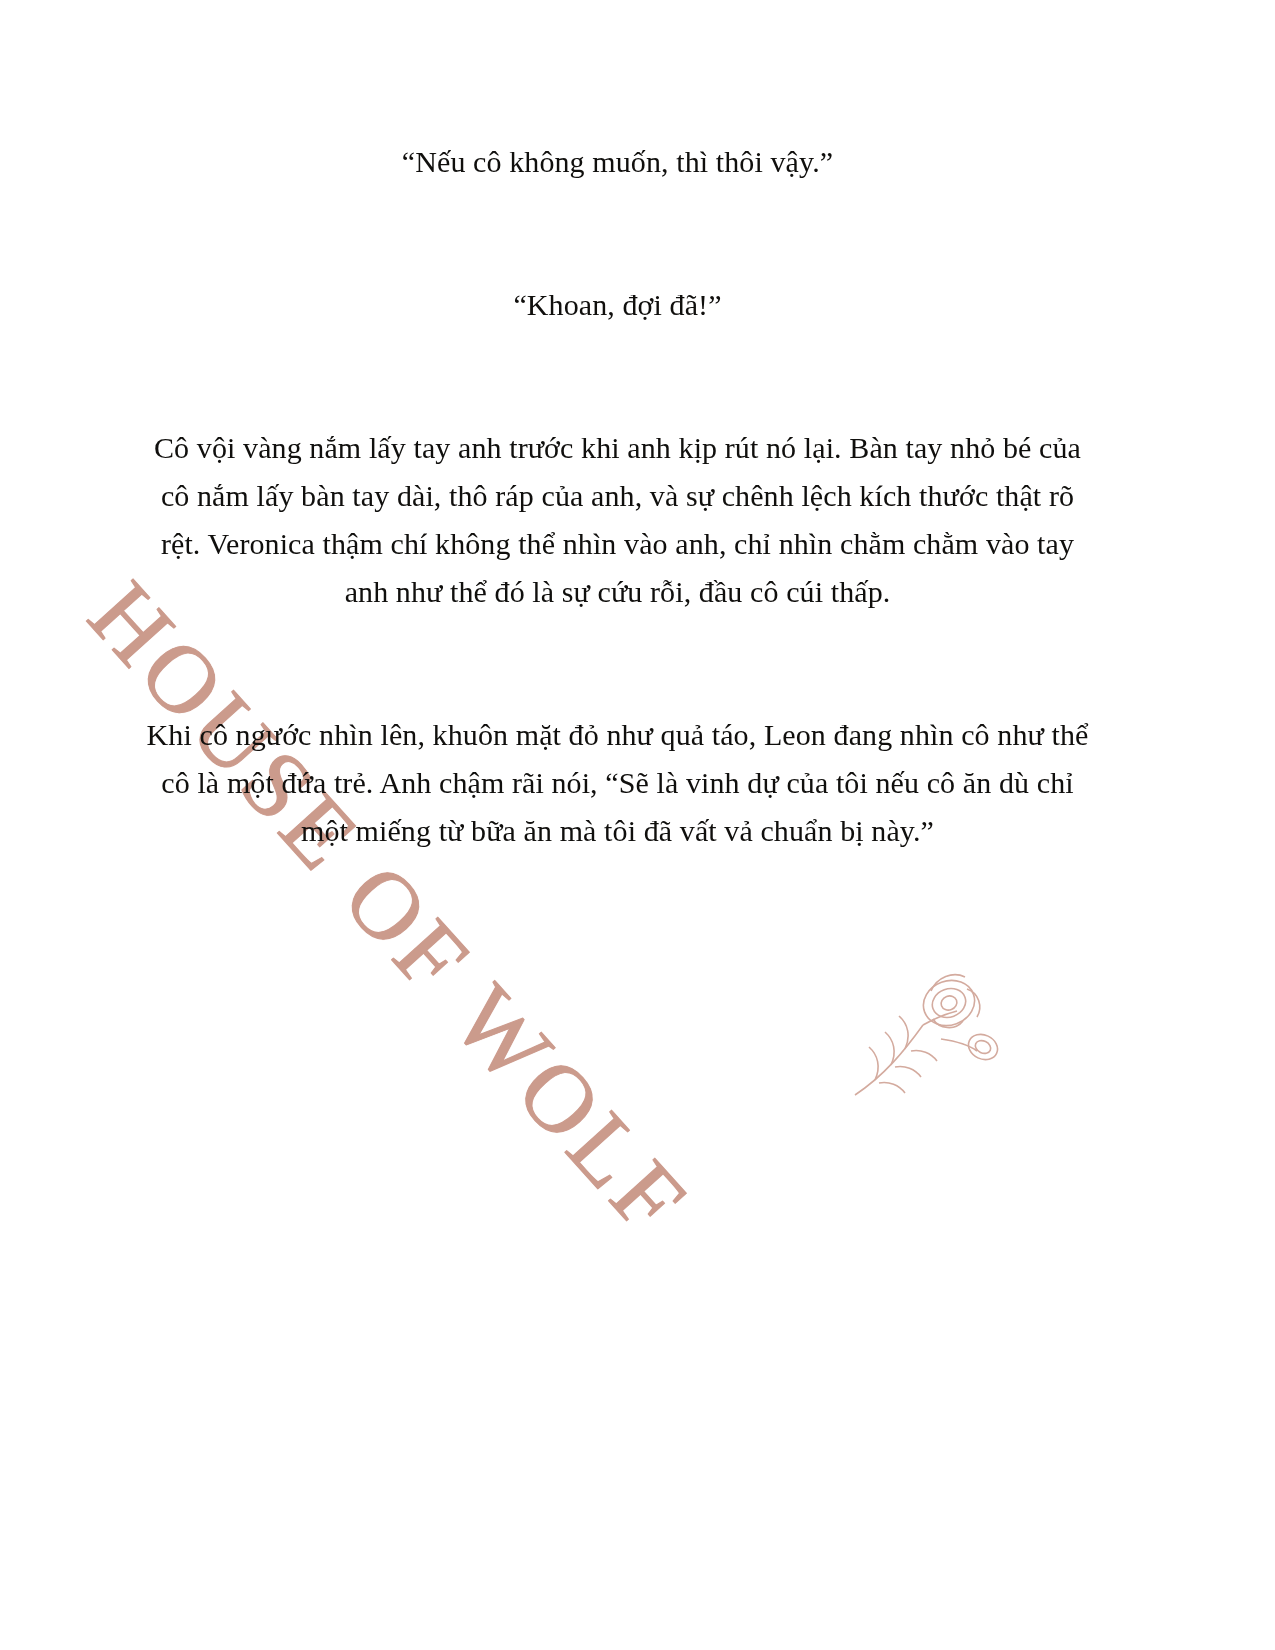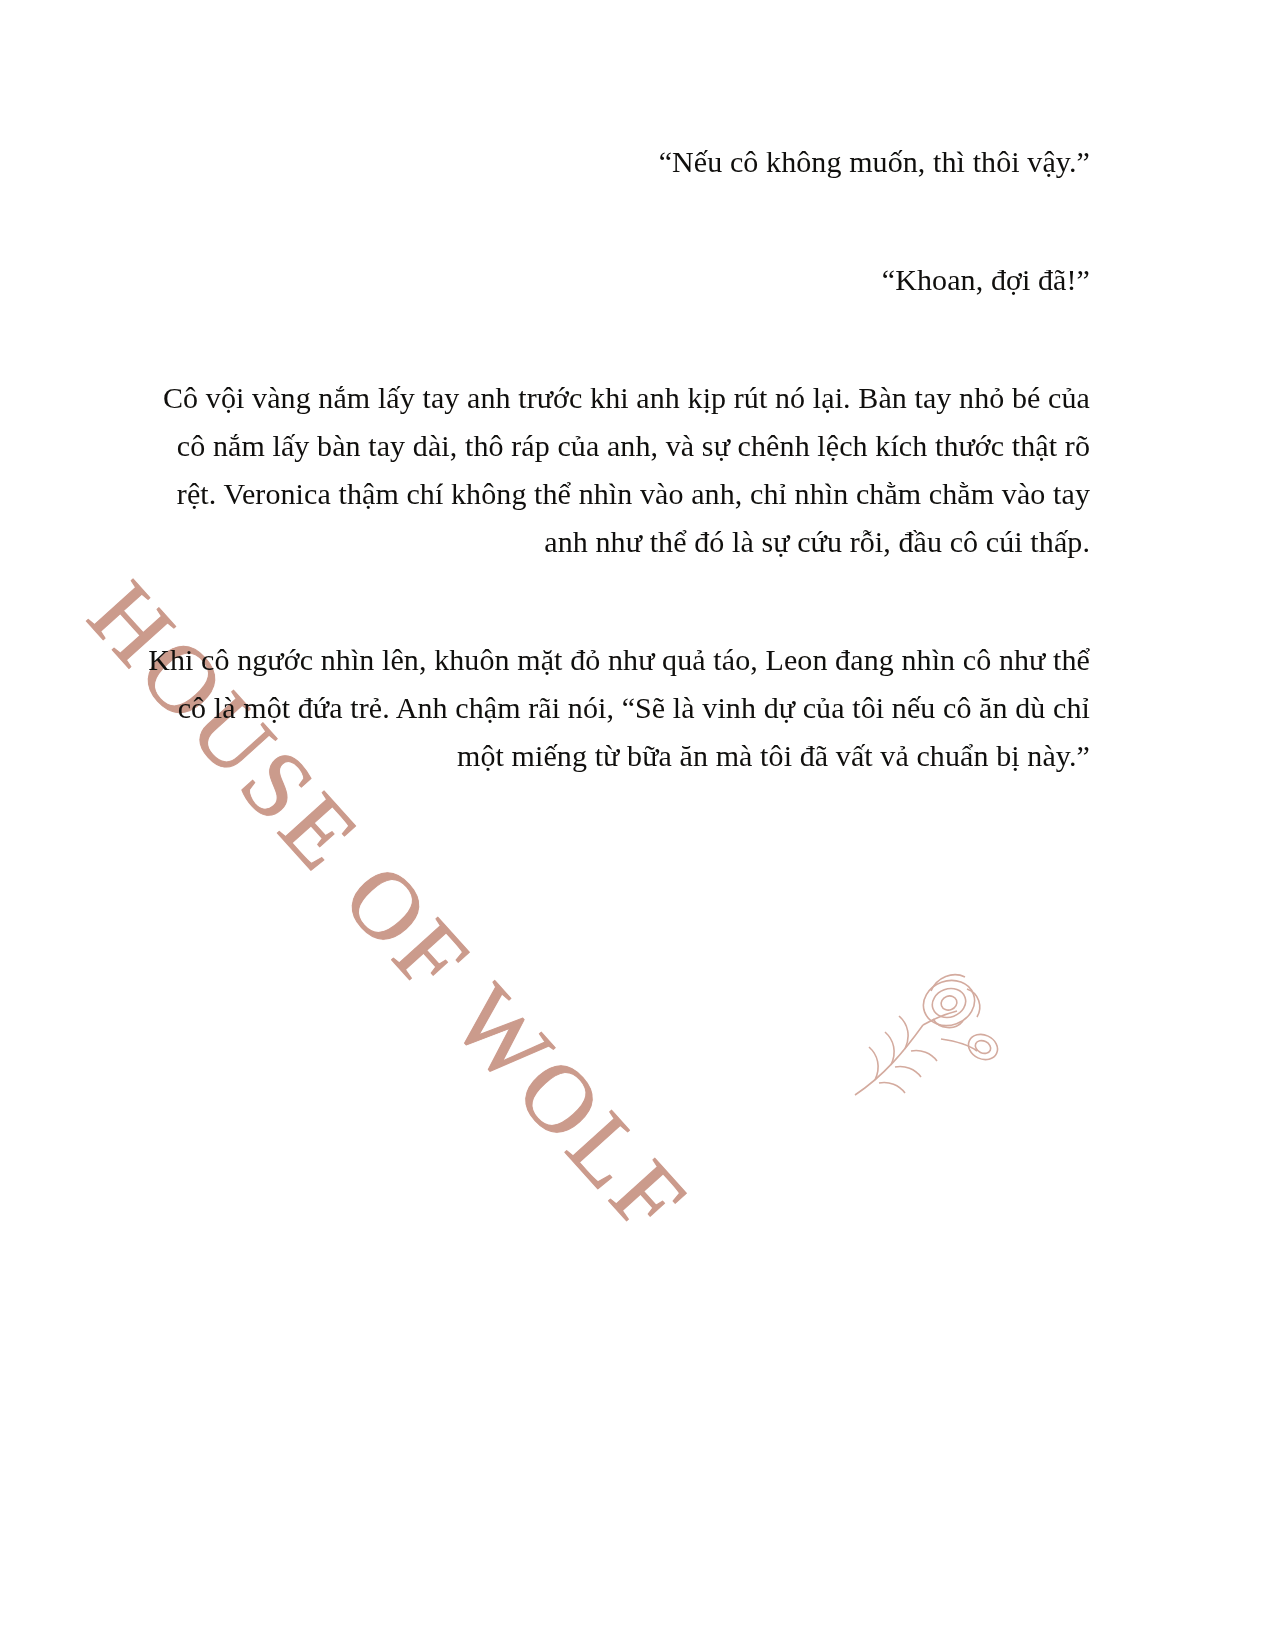--- a/index.html
+++ b/index.html
@@ -57,25 +57,25 @@
     left: 145px;
     top: 138px;
     width: 945px;
     z-index: 10;
   }
   p.para {
     margin: 0 0 0 0;
     font-size: 30px;
     line-height: 48px;
     color: #100f0d;
-    text-align: right;
+    text-align: center;
     letter-spacing: .1px;
   }
   p.para + p.para {
-    margin-top: 70px;
+    margin-top: 95px;
   }
   p.tight {
     margin-top: 78px;
   }
 </style>
 </head>
 <body>
 
 <div class="page">
 

